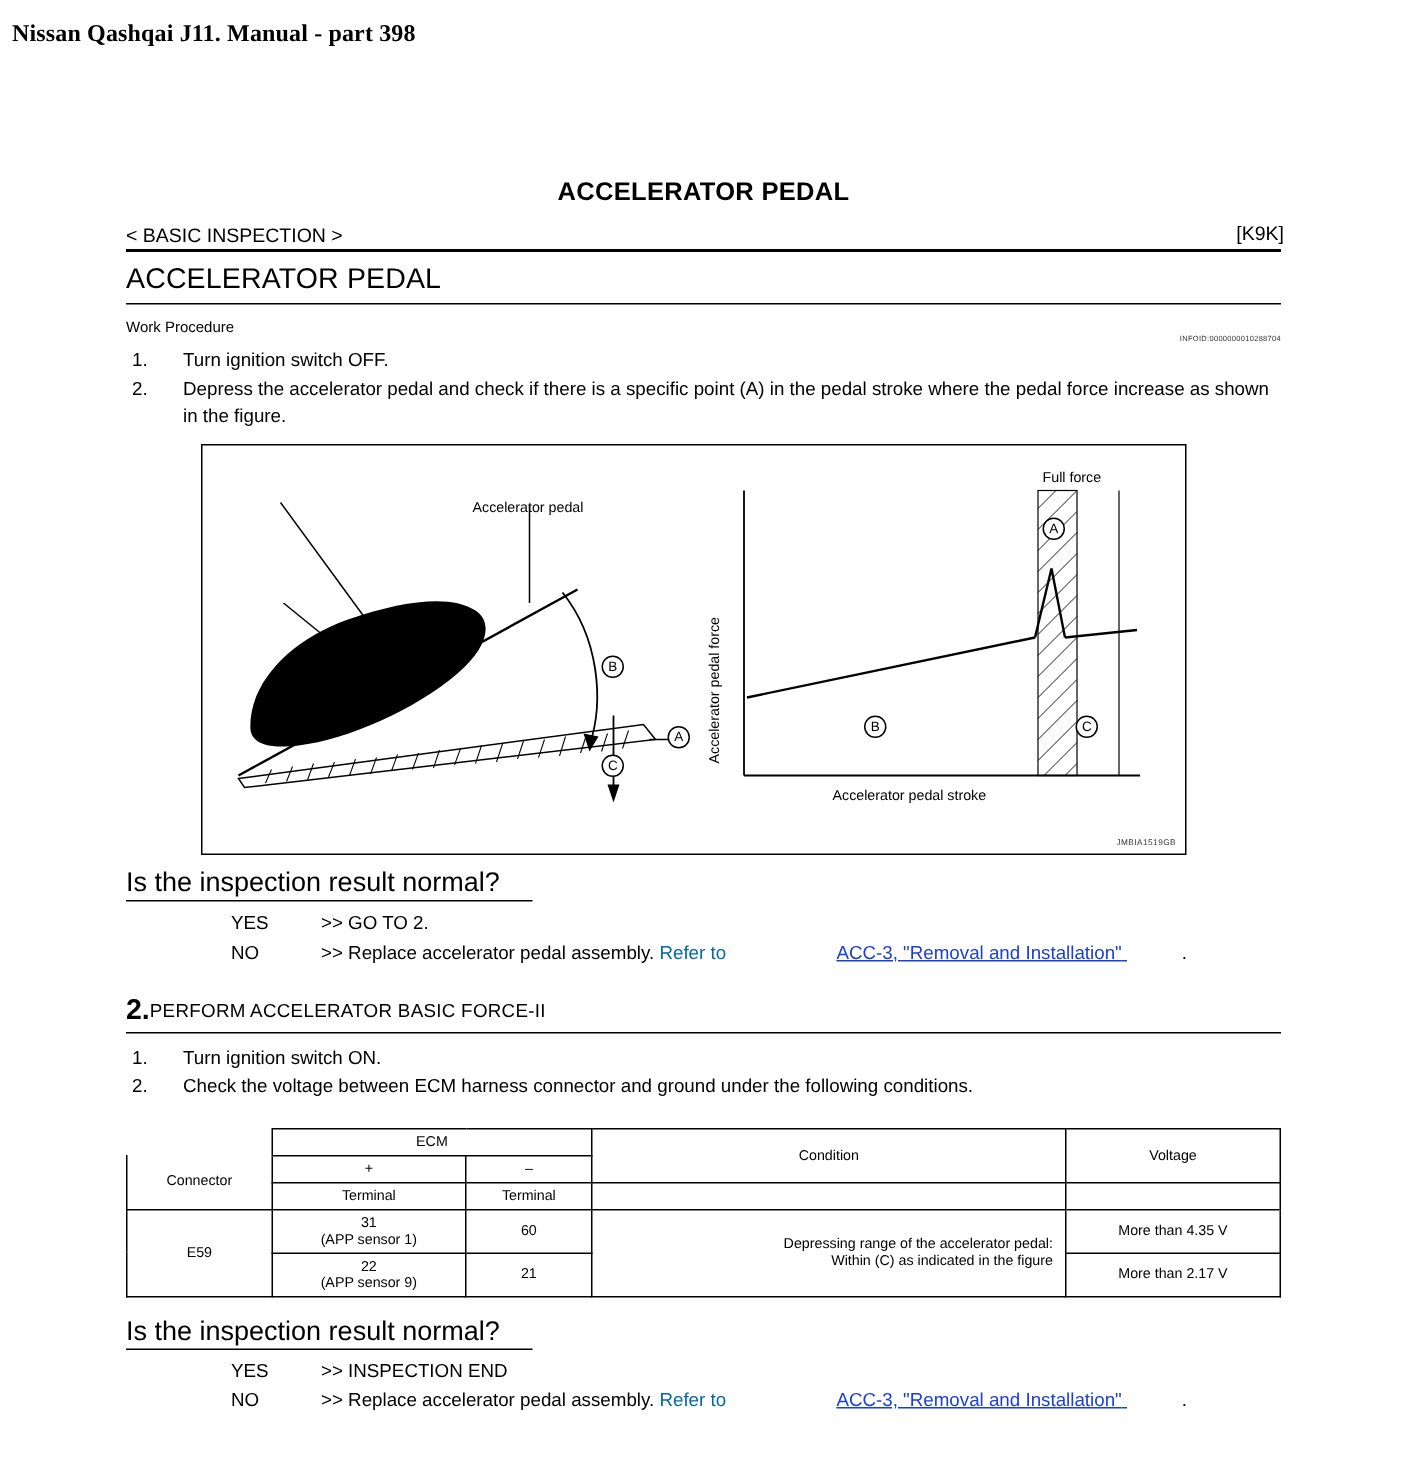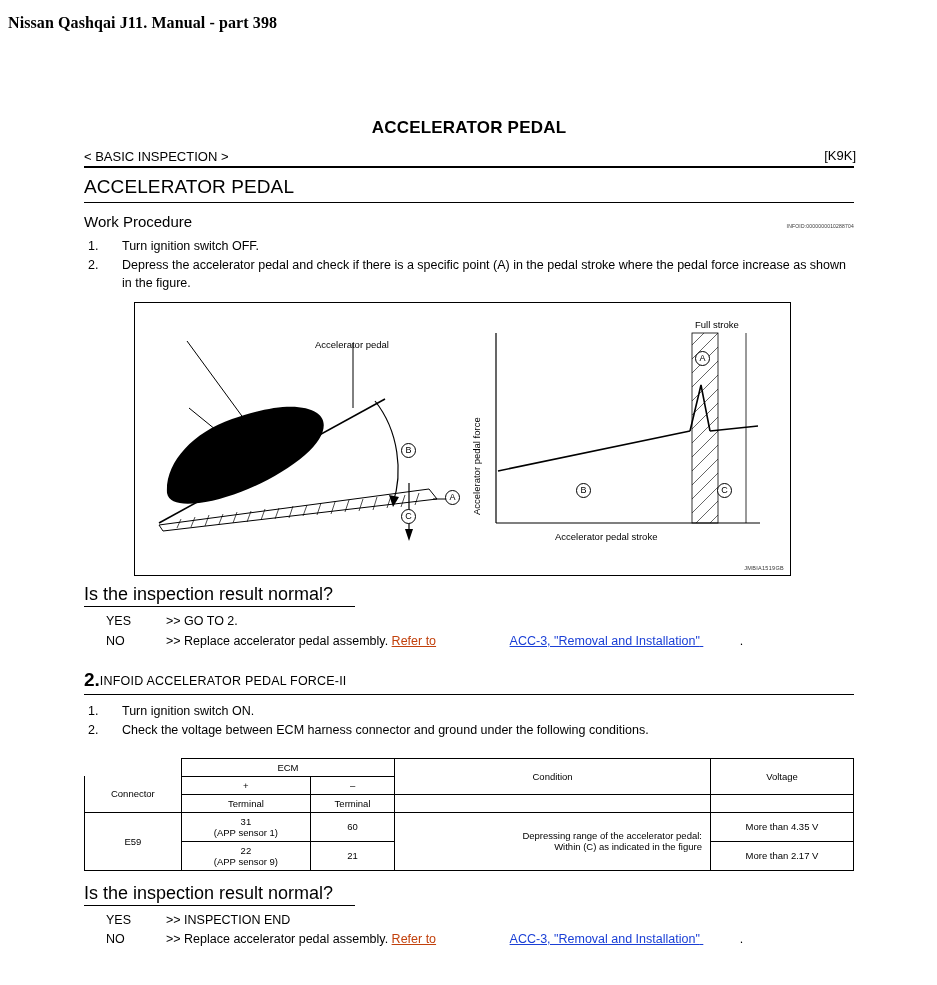--- a/index.html
+++ b/index.html
@@ -66,21 +66,21 @@
     margin: 8px 0 4px 0;
     letter-spacing: 0.1px;
   }
   .h1-rule {
     border-bottom: 1px solid #000;
     width: 100%;
     margin-bottom: 10px;
   }
 
   .h2 {
-    font-size: 15px;
+    font-size: 10px;
     margin: 6px 0 2px 0;
   }
   .h2-row {
     position: relative;
   }
   .code-ref {
     position: absolute;
     right: 0;
     top: 10px;
     font-size: 5px;
@@ -155,28 +155,28 @@
     line-height: 1.55;
   }
   .yesno .row {
     position: relative;
     padding-left: 22px;
     white-space: nowrap;
   }
   .yesno .lbl {
     display: inline-block;
     width: 60px;
+    margin-left: 48px;
   }
   .link {
     color: #1a3fd6;
     text-decoration: underline;
   }
   .link-refer {
-    color: #c2410c;
-    text-decoration: underline;
+    color: #0369a1;
     display: inline-block;
     min-width: 60px;
   }
   .link-gap {
     display: inline-block;
     width: 58px;
   }
   .link-tail {
     color: #1a3fd6;
     text-decoration: underline;
@@ -338,21 +338,21 @@
 
       <line x1="266" y1="6" x2="266" y2="196" stroke="#000" stroke-width="0.8"></line>
 
       <path d="M18 144 L210 104" fill="none" stroke="#000" stroke-width="1.6"></path>
       <path d="M210 104 L221 58 L230 104" fill="none" stroke="#000" stroke-width="1.6"></path>
       <path d="M230 104 L278 99" fill="none" stroke="#000" stroke-width="1.6"></path>
 
       <line x1="16" y1="196" x2="16" y2="196" stroke="#000"></line>
     </svg>
 
-    <div class="fig-label" style="left:560px; top:16px;">Full stroke</div>
+    <div class="fig-label" style="left:560px; top:16px;">Full force</div>
     <div class="vlabel" style="left:336px; top:212px;">Accelerator pedal force</div>
     <div class="fig-label" style="left:420px; top:228px;">Accelerator pedal stroke</div>
 
     <div class="fig-label" style="left:560px; top:48px;"><span class="circ">A</span></div>
     <div class="fig-label" style="left:441px; top:180px;"><span class="circ">B</span></div>
     <div class="fig-label" style="left:582px; top:180px;"><span class="circ">C</span></div>
 
     <div class="fig-caption-id">JMBIA1519GB</div>
   </div>
 
@@ -363,21 +363,21 @@
       <span class="lbl">YES</span><span>&gt;&gt; GO TO 2.</span>
     </div>
     <div class="row">
       <span class="lbl">NO</span><span>&gt;&gt; Replace accelerator pedal assembly.</span>
       <span class="link-refer">Refer to</span><span class="link-gap"></span><span class="link">ACC-3, "Removal and Installation"</span><span class="link-tail">&nbsp;</span><span>.</span>
     </div>
   </div>
 
   
   <div class="step-head">
-    <span class="step-num">2.</span><span class="step-text">INFOID ACCELERATOR PEDAL FORCE-II</span>
+    <span class="step-num">2.</span><span class="step-text">PERFORM ACCELERATOR BASIC FORCE-II</span>
   </div>
 
   <ul class="ol">
     <li>
       <span class="marker">1.</span>
       <span>Turn ignition switch ON.</span>
     </li>
     <li>
       <span class="marker">2.</span>
       <span>Check the voltage between ECM harness connector and ground under the following conditions.</span>

